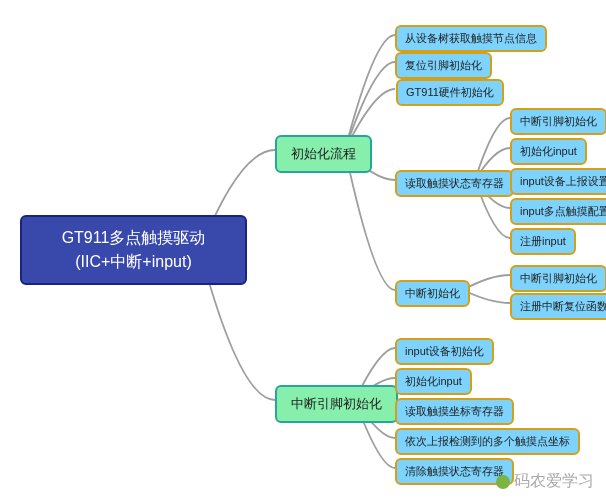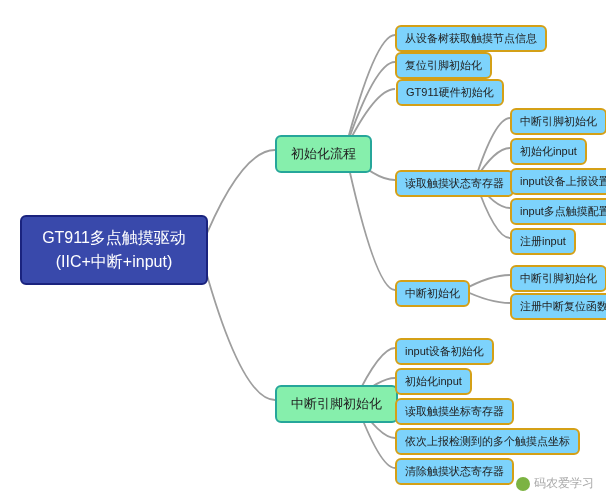--- a/index.html
+++ b/index.html
@@ -2,21 +2,21 @@
 <html><head>
 <meta charset="utf-8">
 <style>
 *{box-sizing:border-box;margin:0;padding:0}
 body{font-family:"Microsoft YaHei",Arial,sans-serif;background:#fff;width:606px;height:500px;position:relative;overflow:hidden}
 .node{position:absolute;display:flex;align-items:center;justify-content:center;text-align:center;font-size:12px;border-radius:6px}
 .root{background:#3949ab;color:#fff;border:2px solid #1a237e;font-size:16px;line-height:1.5;padding:12px 8px}
 .branch{background:#86efac;color:#222;border:2px solid #26a69a;padding:8px 14px;font-size:13px}
 .leaf{background:#7dd3fc;color:#222;border:2px solid #d4a017;padding:4px 8px;font-size:11px;white-space:nowrap}
 svg{position:absolute;top:0;left:0;pointer-events:none}
-.watermark{position:absolute;bottom:8px;right:12px;font-size:12px;color:#aaa;display:flex;align-items:center;gap:4px}
+.watermark{position:absolute;bottom:8px;right:12px;font-size:16px;color:#aaa;display:flex;align-items:center;gap:4px}
 .watermark .logo{width:14px;height:14px;border-radius:50%;background:#7cb342;display:inline-block}
 </style>
 </head>
 <body>
 
 <svg width="606" height="500">
 <g stroke="#9e9e9e" stroke-width="1.8" fill="none">
 <path d="M 200 250 Q 240 150 275 150"></path>
 <path d="M 200 250 Q 240 400 275 400"></path>
 <path d="M 345 150 Q 375 35 395 35"></path>
@@ -32,21 +32,21 @@
 <path d="M 463 290 Q 490 275 510 275"></path>
 <path d="M 463 290 Q 490 303 510 303"></path>
 <path d="M 355 400 Q 380 348 395 348"></path>
 <path d="M 355 400 Q 380 378 395 378"></path>
 <path d="M 355 400 Q 380 408 395 408"></path>
 <path d="M 355 400 Q 380 438 395 438"></path>
 <path d="M 355 400 Q 380 468 395 468"></path>
 </g>
 </svg>
 
-<div class="node root" style="left:20px;top:215px;width:188px;height:70px">
+<div class="node root" style="left:20px;top:215px;width:227px;height:70px">
     <span style="white-space:pre-line">GT911多点触摸驱动
 (IIC+中断+input)</span>
   </div>
 
 <div class="node branch" style="left:275px;top:135px">
     <span>初始化流程</span>
   </div>
 <div class="node branch" style="left:275px;top:385px">
     <span>中断引脚初始化</span>
   </div>

